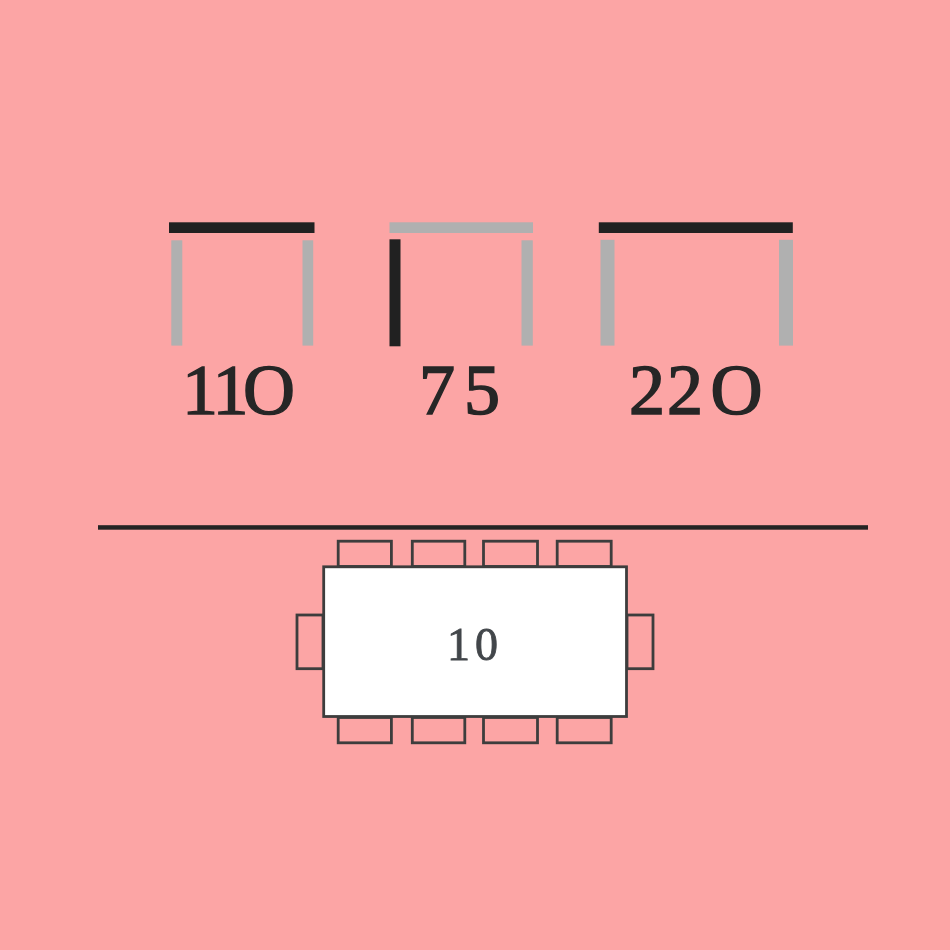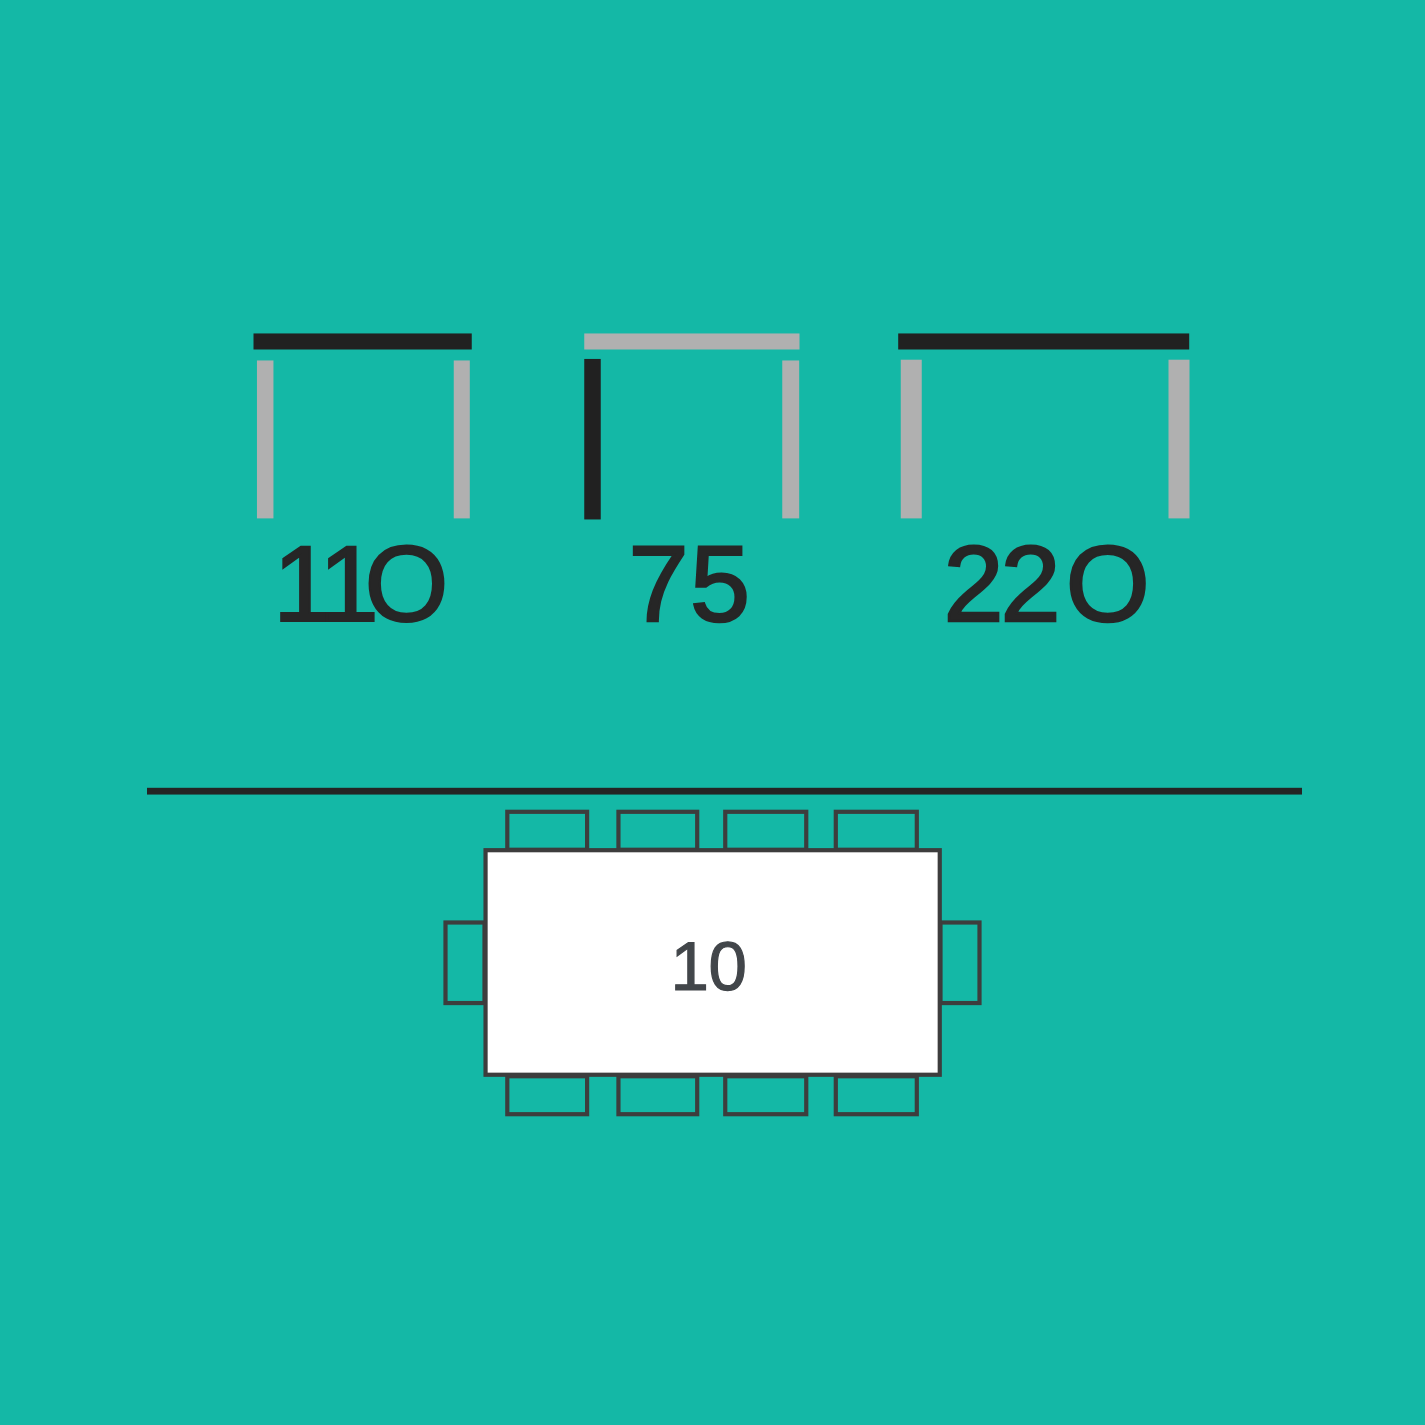--- a/index.html
+++ b/index.html
@@ -1,17 +1,17 @@
 <!DOCTYPE html>
 <html><head>
 <meta charset="utf-8">
 <style>
   html,body{margin:0;padding:0;background:#ffffff;}
-  .page{position:relative;width:950px;height:950px;background:#14b8a6;overflow:hidden;
-        font-family:Liberation Sans, sans-serif;}
+  .page{position:relative;width:950px;height:950px;background:#fca5a5;overflow:hidden;
+        font-family:Liberation Serif, serif;}
 </style>
 </head>
 <body>
 <div class="page">
 <svg width="950" height="950" viewBox="0 0 950 950" xmlns="http://www.w3.org/2000/svg">
 
   <rect x="169" y="222.3" width="145.5" height="10.7" fill="#212121"></rect>
 
   <rect x="171.3" y="240.3" width="11" height="105.3" fill="#b0b0b0"></rect>
 

